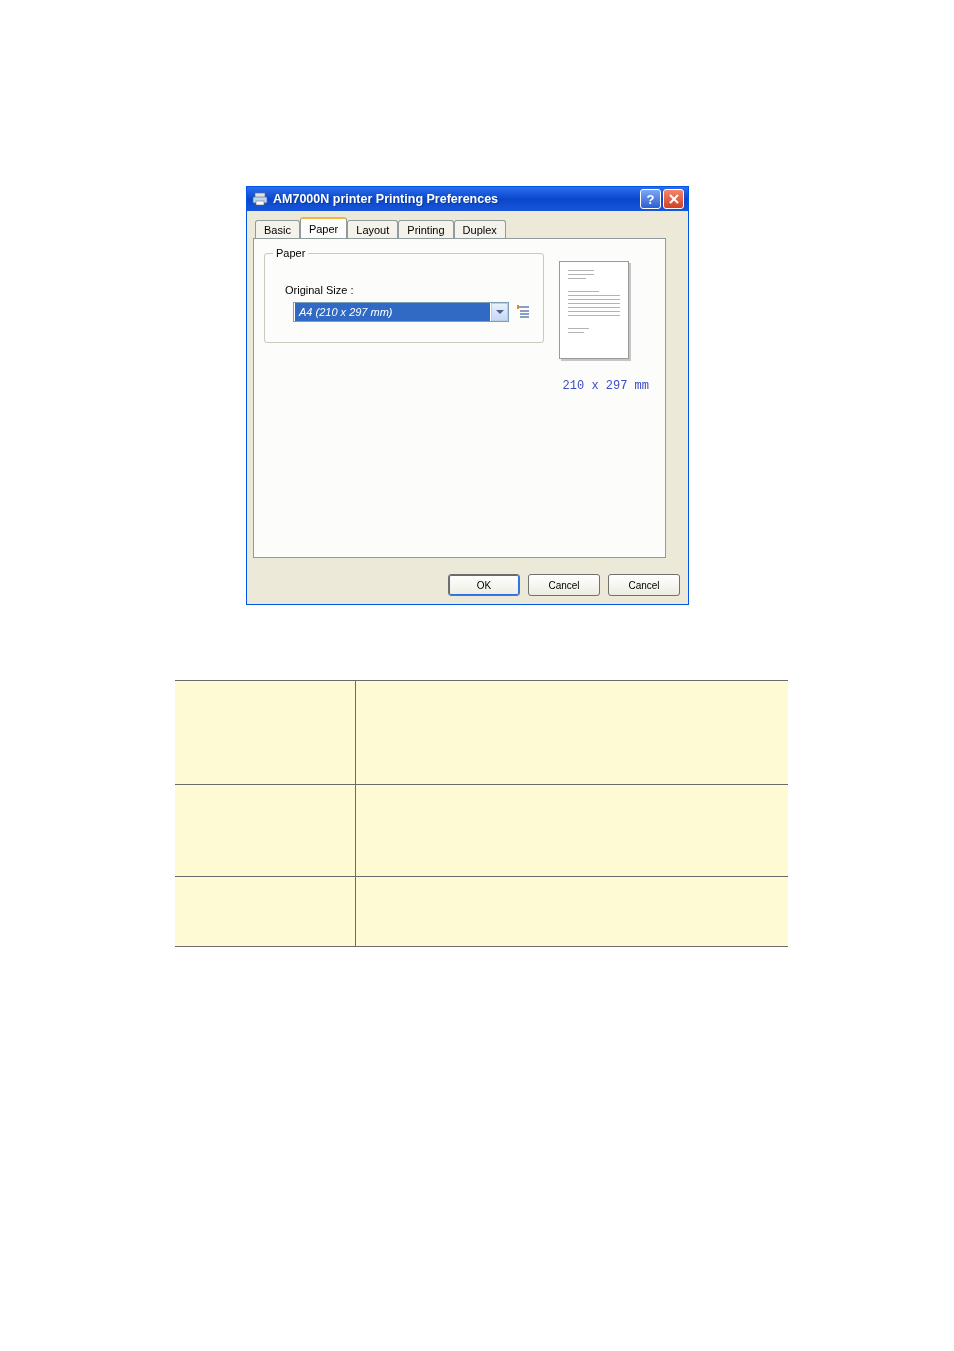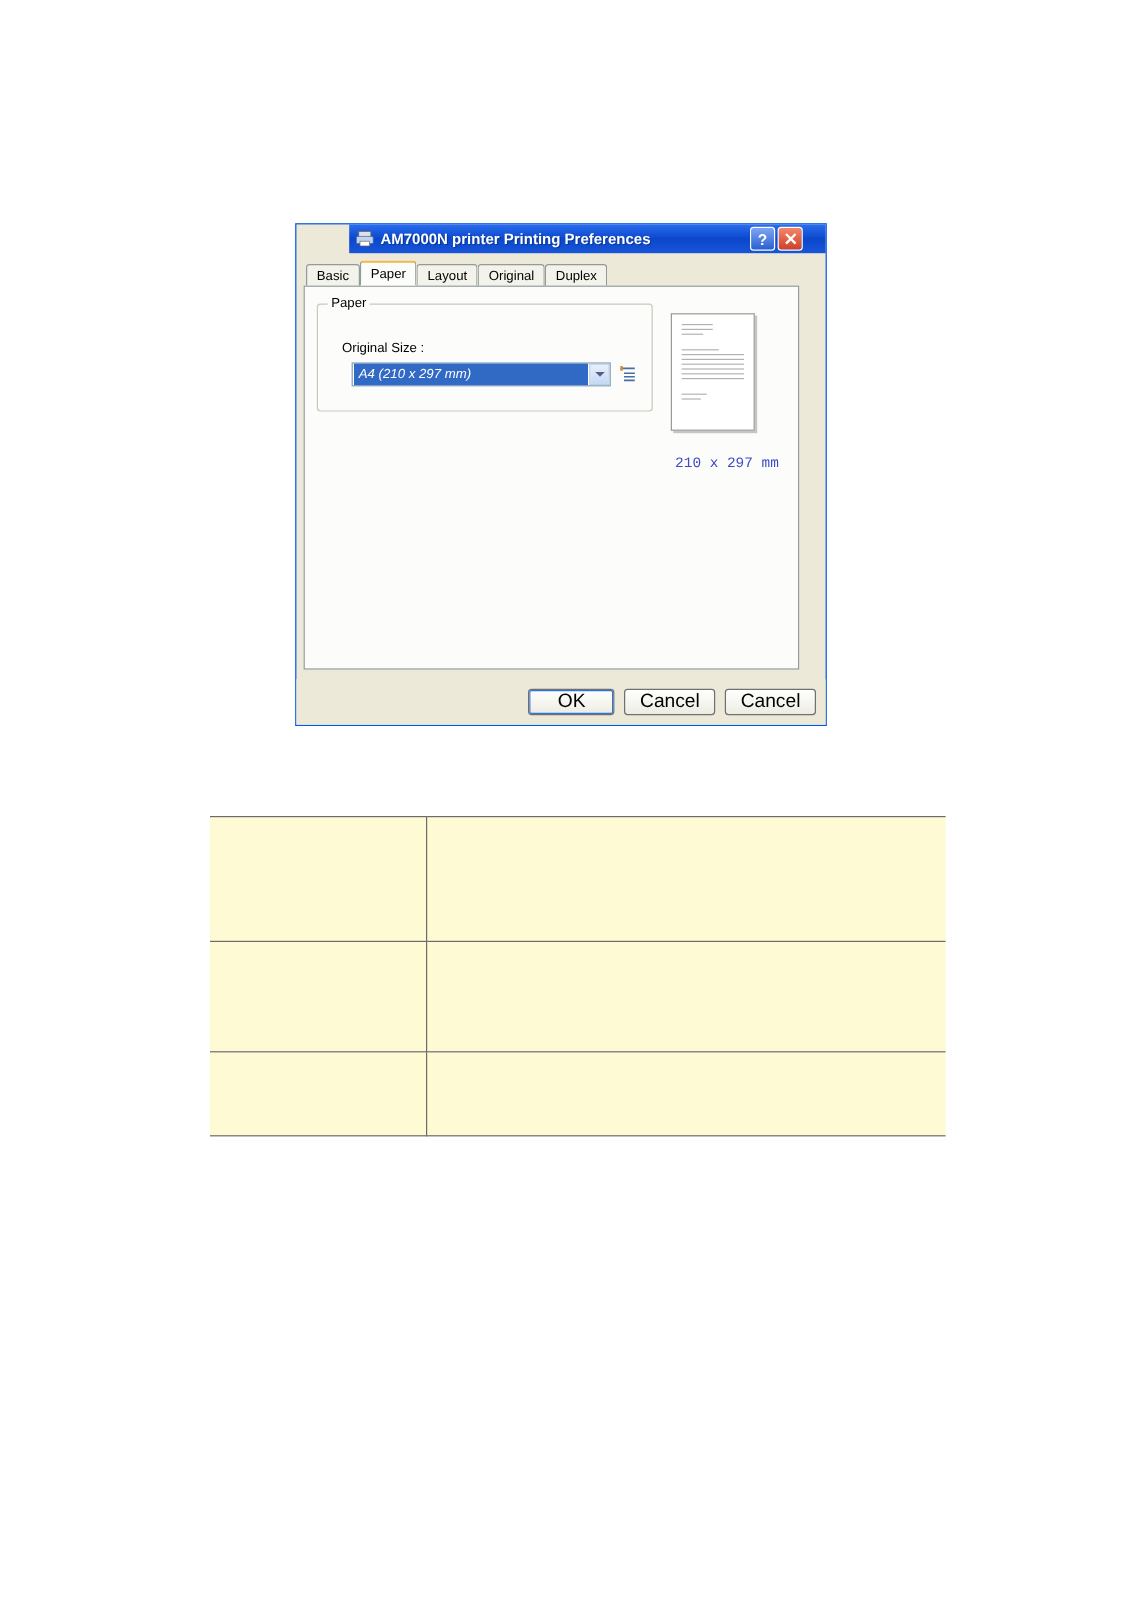--- a/index.html
+++ b/index.html
@@ -19,25 +19,24 @@
     top: 186px;
     width: 443px;
     border: 1px solid #0055E5;
     background: #ECE9D8;
   }
   .titlebar {
     height: 24px;
     background: linear-gradient(to bottom, #2A6EEF 0%, #0C47CB 50%, #1855D8 100%);
     display: flex;
     align-items: center;
-    padding: 0 19px 0 5px;
+    padding: 0 4px 0 5px;
     color: #fff;
     font-weight: bold;
     font-size: 12.5px;
-    margin-left: 44px;
   }
   .titlebar .printer-icon {
     width: 16px; height: 16px;
     margin-right: 5px;
     display: inline-block;
   }
   .titlebar .title-text { flex: 1; text-shadow: 1px 1px 0 #063a9a; }
   .titlebar .tb-btn {
     width: 21px; height: 20px;
     margin-left: 2px;
@@ -204,21 +203,21 @@
     gap: 8px;
     padding: 8px 8px 8px 0;
     background: #ECE9D8;
   }
   .btn {
     min-width: 72px;
     height: 22px;
     border: 1px solid #707070;
     border-radius: 3px;
     background: linear-gradient(to bottom,#fff,#EDECE2);
-    font-size: 16px;
+    font-size: 10px;
     color: #000;
     padding: 0 12px;
   }
   .btn.default { box-shadow: 0 0 0 1px #2E71E2 inset; }
 
   
   .info-table {
     position: absolute;
     left: 175px;
     top: 680px;
@@ -259,21 +258,21 @@
         <path d="M1 1 L9 9 M9 1 L1 9" stroke="#fff" stroke-width="2"></path>
       </svg>
     </div>
   </div>
 
   <div class="dlg-body">
     <div class="tabstrip">
       <div class="tab">Basic</div>
       <div class="tab active">Paper</div>
       <div class="tab">Layout</div>
-      <div class="tab">Original</div>
+      <div class="tab">Printing</div>
       <div class="tab">Duplex</div>
     </div>
 
     <div class="tabpanel">
 
       <div class="group">
         <div class="legend">Paper</div>
 
         <div class="row">
           <div class="fld-label">Original Size :</div>

